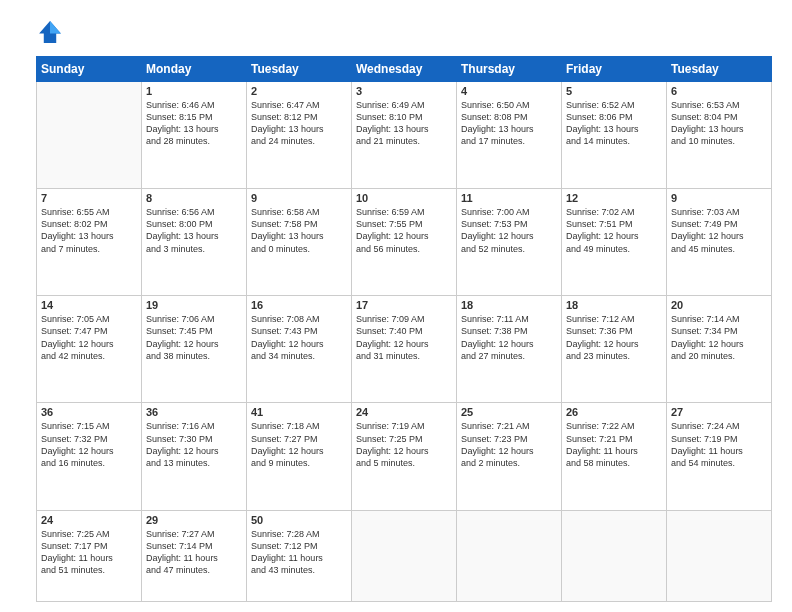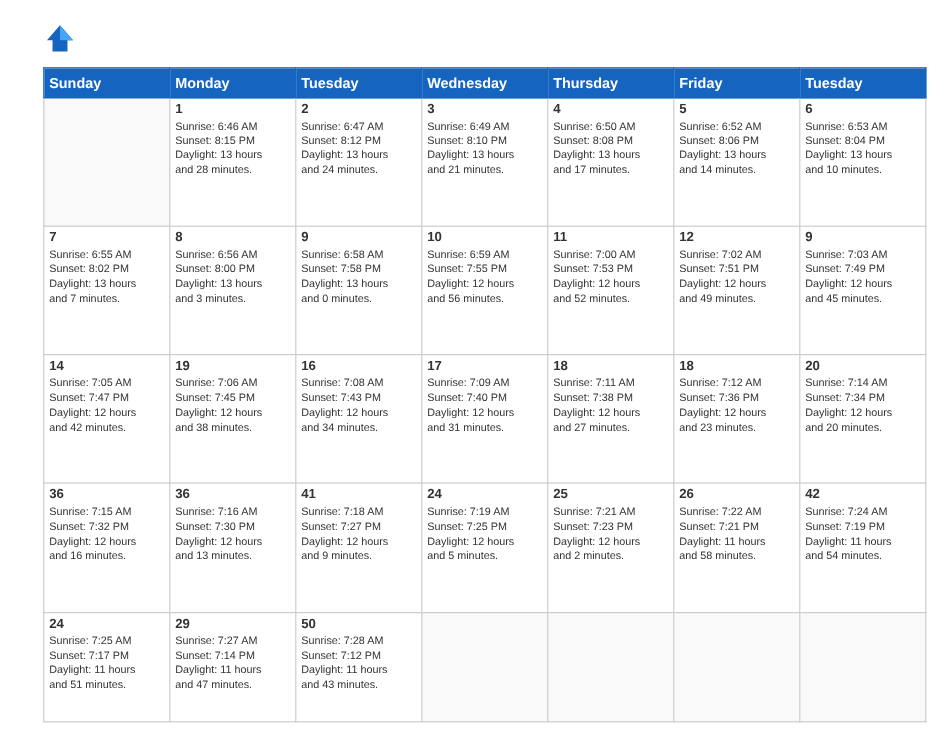--- a/index.html
+++ b/index.html
@@ -234,21 +234,21 @@
           </td>
           <td>
             <span class="day-num">25</span>
             <div class="cell-text">Sunrise: 7:21 AM<br>Sunset: 7:23 PM<br>Daylight: 12 hours<br>and 2 minutes.</div>
           </td>
           <td>
             <span class="day-num">26</span>
             <div class="cell-text">Sunrise: 7:22 AM<br>Sunset: 7:21 PM<br>Daylight: 11 hours<br>and 58 minutes.</div>
           </td>
           <td>
-            <span class="day-num">42</span>
+            <span class="day-num">27</span>
             <div class="cell-text">Sunrise: 7:24 AM<br>Sunset: 7:19 PM<br>Daylight: 11 hours<br>and 54 minutes.</div>
           </td>
         </tr>
         <tr class="last-row">
           <td>
             <span class="day-num">24</span>
             <div class="cell-text">Sunrise: 7:25 AM<br>Sunset: 7:17 PM<br>Daylight: 11 hours<br>and 51 minutes.</div>
           </td>
           <td>
             <span class="day-num">29</span>

